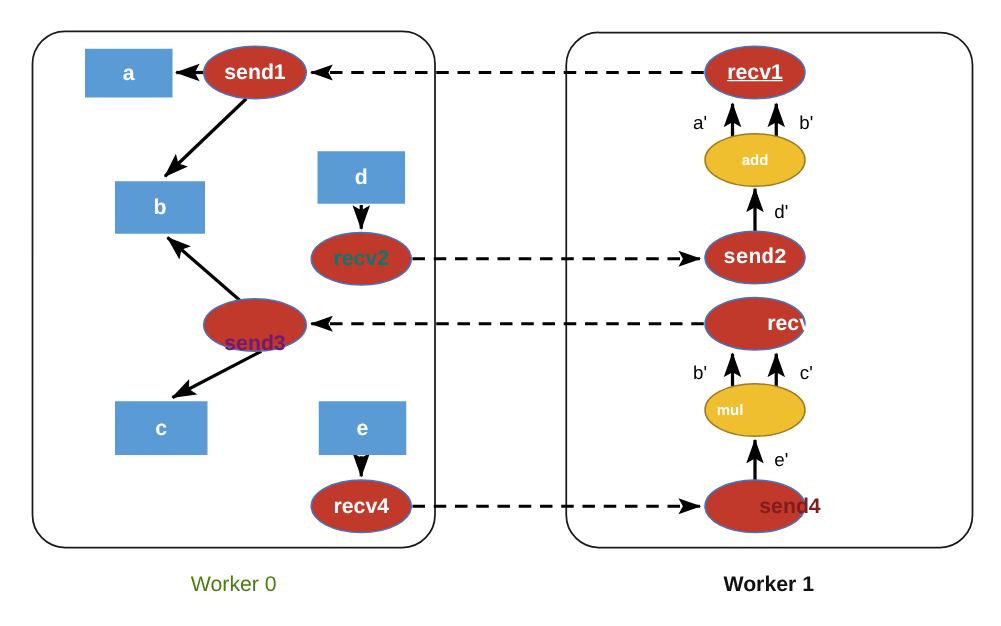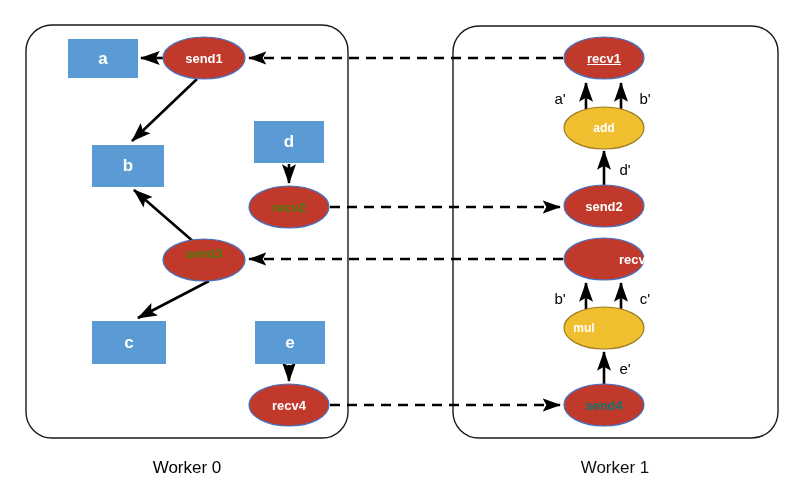--- a/index.html
+++ b/index.html
@@ -12,21 +12,21 @@
   svg.layer{position:absolute;left:0;top:0;width:801px;height:501px;}
 
   .node-label{
     position:absolute;
     display:flex;align-items:center;justify-content:center;
     color:#ffffff;font-weight:bold;
     pointer-events:none;
     white-space:nowrap;
   }
   .box-label{font-size:17px;}
-  .ell-label{font-size:13px;}
+  .ell-label{font-size:17px;}
   .ell-label.big{font-size:12px;}
 
   .edge-label{
     position:absolute;
     color:#000000;font-size:15px;
     display:flex;align-items:center;justify-content:center;
     white-space:nowrap;
   }
   .worker-caption{
     position:absolute;
@@ -84,38 +84,38 @@
         <ellipse cx="604" cy="58" rx="40" ry="21" fill="#C0392B" stroke="#4472C4" stroke-width="1.2"></ellipse>
         <ellipse cx="604" cy="128" rx="40" ry="21" fill="#EFBF30" stroke="#9E7B1E" stroke-width="1.2"></ellipse>
         <ellipse cx="604" cy="206" rx="40" ry="21" fill="#C0392B" stroke="#4472C4" stroke-width="1.2"></ellipse>
         <ellipse cx="604" cy="259" rx="40" ry="21" fill="#C0392B" stroke="#4472C4" stroke-width="1.2"></ellipse>
         <ellipse cx="604" cy="328" rx="40" ry="21" fill="#EFBF30" stroke="#9E7B1E" stroke-width="1.2"></ellipse>
         <ellipse cx="604" cy="405" rx="40" ry="21" fill="#C0392B" stroke="#4472C4" stroke-width="1.2"></ellipse>
       </g>
   </svg>
 
   <div id="labels-layer">
-      <div class="worker-caption" style="left: 107px; top: 456px; width: 160px; height: 24px; color: #000000;">Worker 0</div>
-      <div class="worker-caption" style="left: 535px; top: 456px; width: 160px; height: 24px; color: rgb(17, 17, 17);">Worker 1</div>
+      <div class="worker-caption" style="left: 107px; top: 456px; width: 160px; height: 24px; color: #4d7c0f;">Worker 0</div>
+      <div class="worker-caption" style="left: 535px; top: 456px; width: 160px; height: 24px; color: rgb(17, 17, 17); font-weight: bold;">Worker 1</div>
       <div class="edge-label" style="left: 540px; top: 87px; width: 40px; height: 22px;">a'</div>
       <div class="edge-label" style="left: 625px; top: 87px; width: 40px; height: 22px;">b'</div>
       <div class="edge-label" style="left: 605px; top: 158px; width: 40px; height: 22px;">d'</div>
       <div class="edge-label" style="left: 540px; top: 287px; width: 40px; height: 22px;">b'</div>
       <div class="edge-label" style="left: 625px; top: 287px; width: 40px; height: 22px;">c'</div>
       <div class="edge-label" style="left: 605px; top: 357px; width: 40px; height: 22px;">e'</div>
       <div class="node-label box-label" style="left: 68px; top: 39px; width: 70px; height: 39px; color: rgb(255, 255, 255);">a</div>
       <div class="node-label box-label" style="left: 92px; top: 145px; width: 72px; height: 42px; color: rgb(255, 255, 255);">b</div>
       <div class="node-label box-label" style="left: 92px; top: 321px; width: 74px; height: 43px; color: rgb(255, 255, 255);">c</div>
       <div class="node-label box-label" style="left: 254px; top: 121px; width: 70px; height: 42px; color: rgb(255, 255, 255);">d</div>
       <div class="node-label box-label" style="left: 255px; top: 321px; width: 70px; height: 43px; color: rgb(255, 255, 255);">e</div>
       <div class="node-label ell-label" style="left: 163px; top: 37px; width: 82px; height: 42px; color: rgb(255, 255, 255);">send1</div>
-      <div class="node-label ell-label" style="left: 163px; top: 232px; width: 82px; height: 42px; color: #4d7c0f;">send3</div>
-      <div class="node-label ell-label" style="left: 249px; top: 186px; width: 80px; height: 42px; color: #4d7c0f; text-align: center;">recv2</div>
+      <div class="node-label ell-label" style="left: 163px; top: 254px; width: 82px; height: 42px; color: #701a75;">send3</div>
+      <div class="node-label ell-label" style="left: 249px; top: 186px; width: 80px; height: 42px; color: #0f766e; text-align: center;">recv2</div>
       <div class="node-label ell-label" style="left: 249px; top: 384px; width: 80px; height: 42px; color: rgb(255, 255, 255); text-align: center;">recv4</div>
       <div class="node-label ell-label" style="left: 564px; top: 37px; width: 80px; height: 42px; color: rgb(255, 255, 255); text-decoration: underline;">recv1</div>
       <div class="node-label ell-label big" style="left: 564px; top: 107px; width: 80px; height: 42px; color: rgb(255, 255, 255);">add</div>
-      <div class="node-label ell-label" style="left: 564px; top: 185px; width: 80px; height: 42px; color: rgb(255, 255, 255);">send2</div>
+      <div class="node-label ell-label" style="left: 564px; top: 185px; width: 80px; height: 42px; color: rgb(255, 255, 255); font-family: Liberation Mono, monospace;">send2</div>
       <div class="node-label ell-label" style="left: 596px; top: 238px; width: 80px; height: 42px; color: rgb(255, 255, 255);">recv3</div>
       <div class="node-label ell-label big" style="left: 544px; top: 307px; width: 80px; height: 42px; color: rgb(255, 255, 255);">mul</div>
-      <div class="node-label ell-label" style="left: 564px; top: 384px; width: 80px; height: 42px; color: #0f766e;">send4</div>
+      <div class="node-label ell-label" style="left: 592px; top: 384px; width: 80px; height: 42px; color: #7f1d1d;">send4</div>
     </div>
 
 </div>
 
 </body></html>

